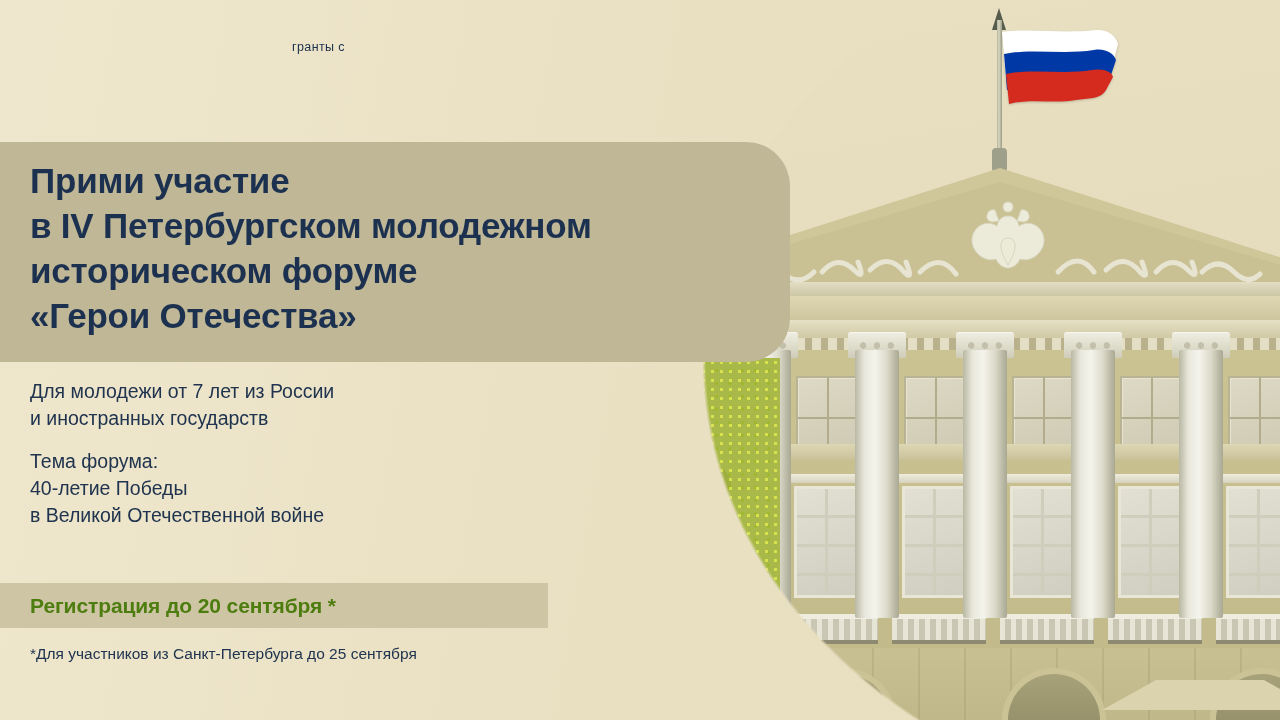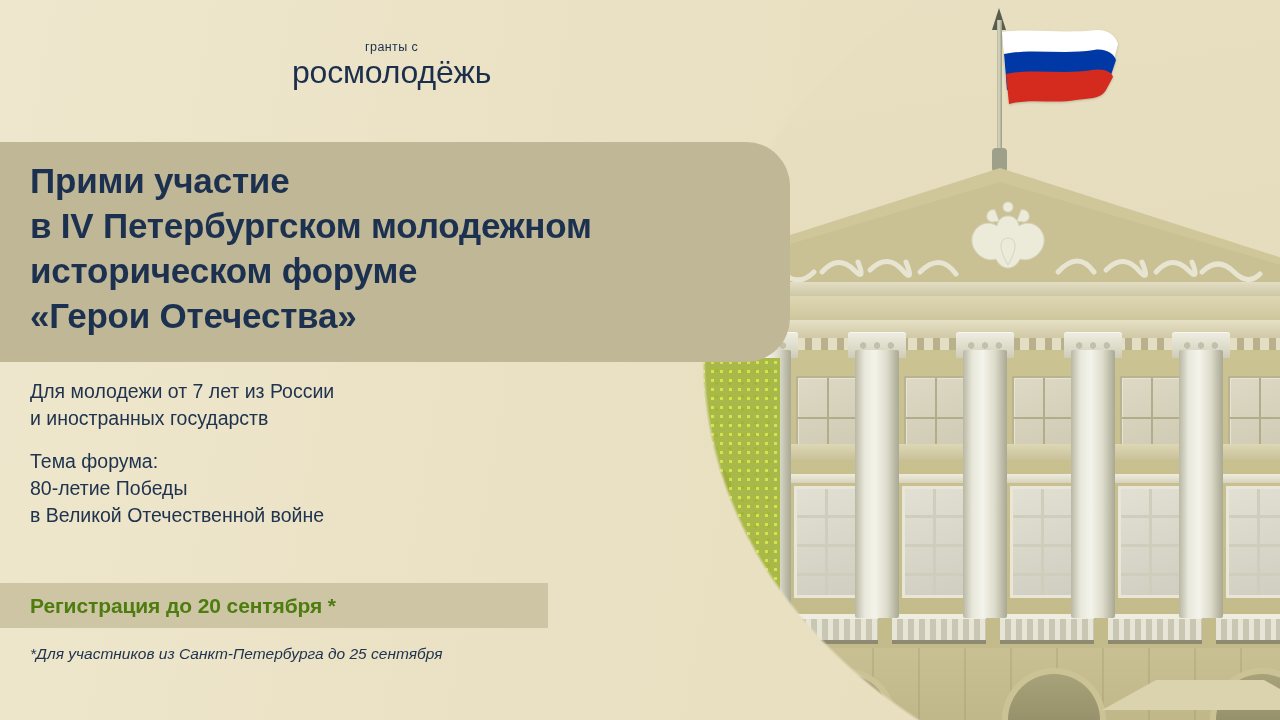--- a/index.html
+++ b/index.html
@@ -470,21 +470,20 @@
     font-weight: 700;
     letter-spacing: -.1px;
   }
 
   .footnote {
     position: absolute;
     left: 30px;
     top: 645px;
     color: #20344f;
     font-size: 15.5px;
-    font-style: italic;
   }
 </style>
 </head>
 <body>
 
 <div id="poster">
 
   <div class="bg-base"></div>
 
   <div class="photo">
@@ -620,33 +619,32 @@
     <div class="lamp-head"></div>
     <div class="lamp-post"></div>
     <div class="lamp-base"></div>
   </div>
 
   <div class="rounded-panel"></div>
 
 
   <div class="grants">
     <div class="grants-top">гранты с</div>
-    <div class="grants-main">росмолодёжь</div>
   </div>
 
   <div class="headline">Прими участие
 в IV Петербургском молодежном
 историческом форуме
 «Герои Отечества»</div>
 
   <div class="info">
     <div class="info-aud">Для молодежи от 7 лет из России
 и иностранных государств</div>
     <div class="info-theme-label">Тема форума:</div>
-    <div class="info-theme-text">80-летие Победы
+    <div class="info-theme-text">40-летие Победы
 в Великой Отечественной войне</div>
   </div>
 
   <div class="reg-banner"></div>
   <div class="reg-text">Регистрация до 20 сентября *</div>
 
   <div class="footnote">*Для участников из Санкт-Петербурга до 25 сентября</div>
 
 </div>
 

